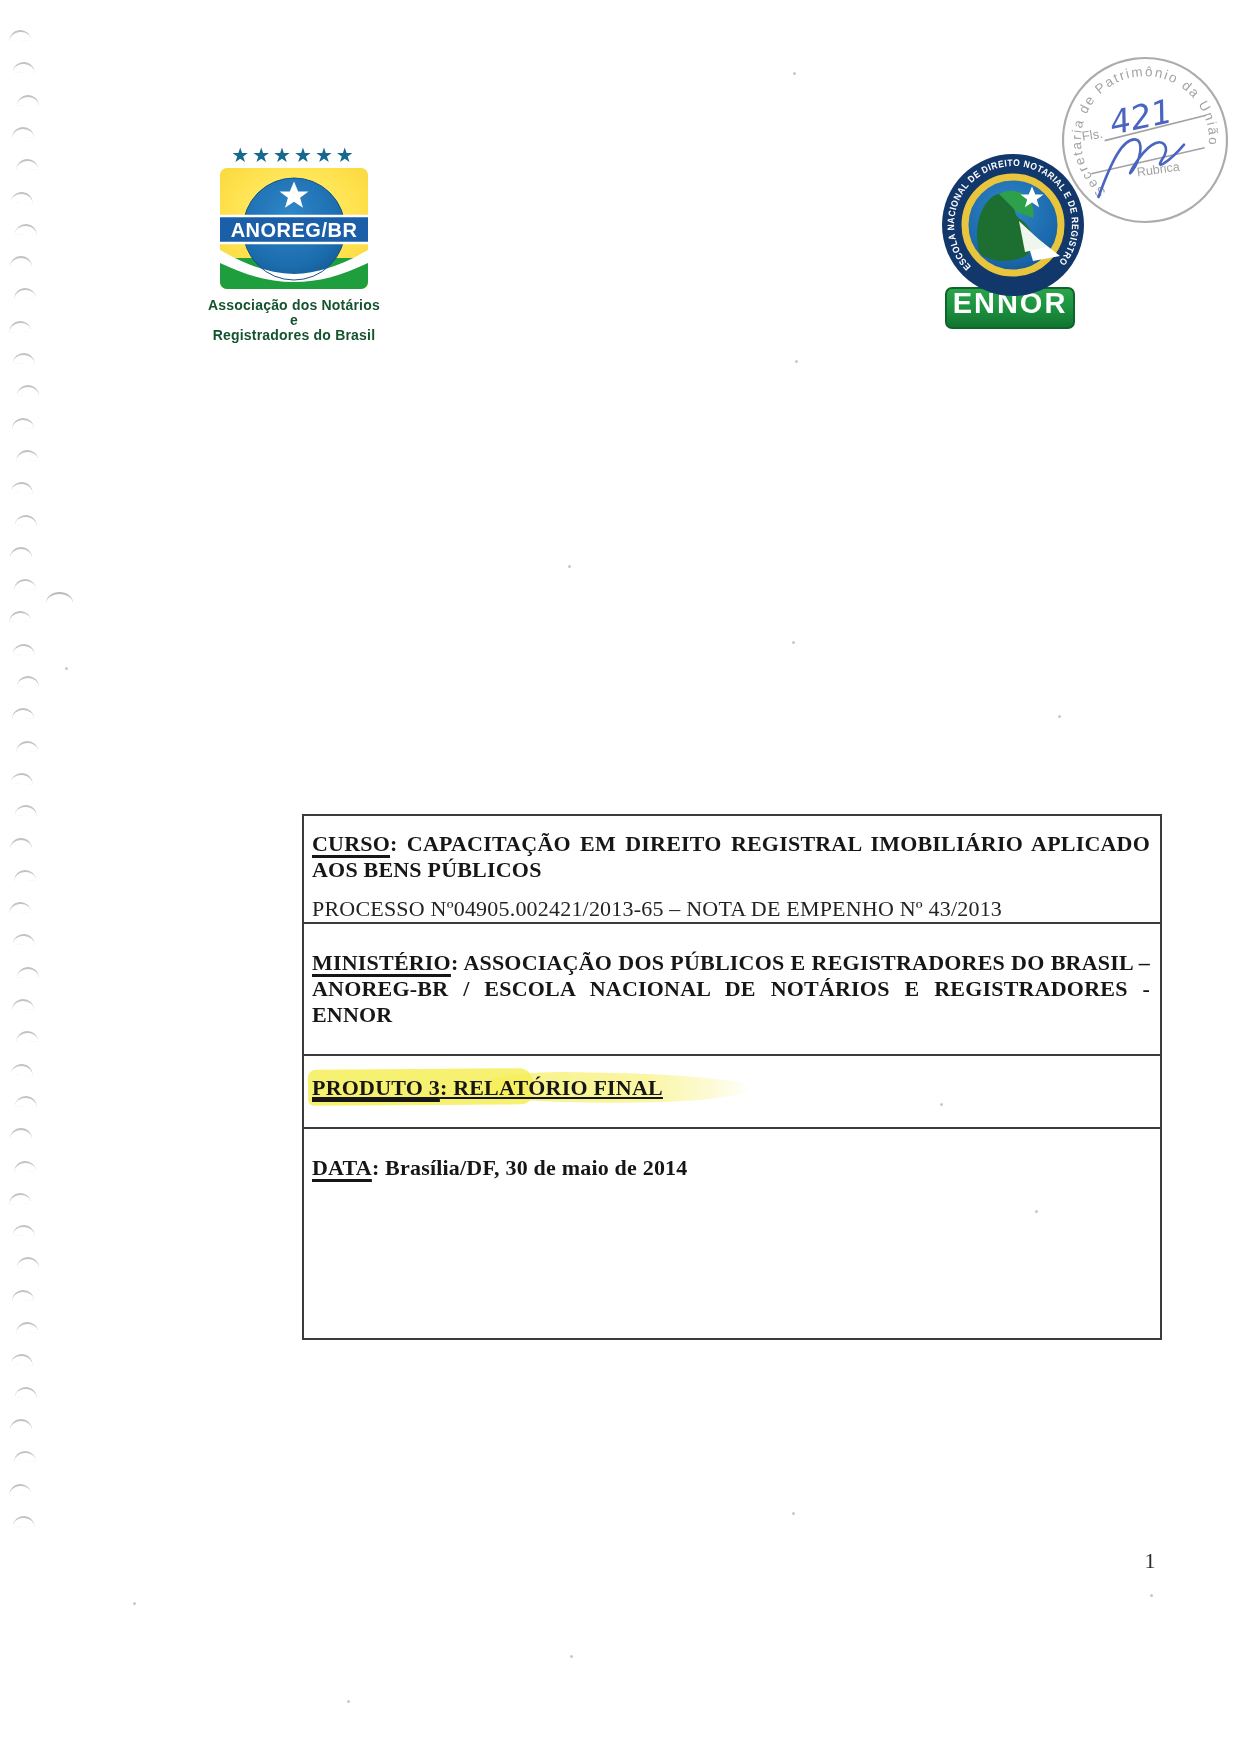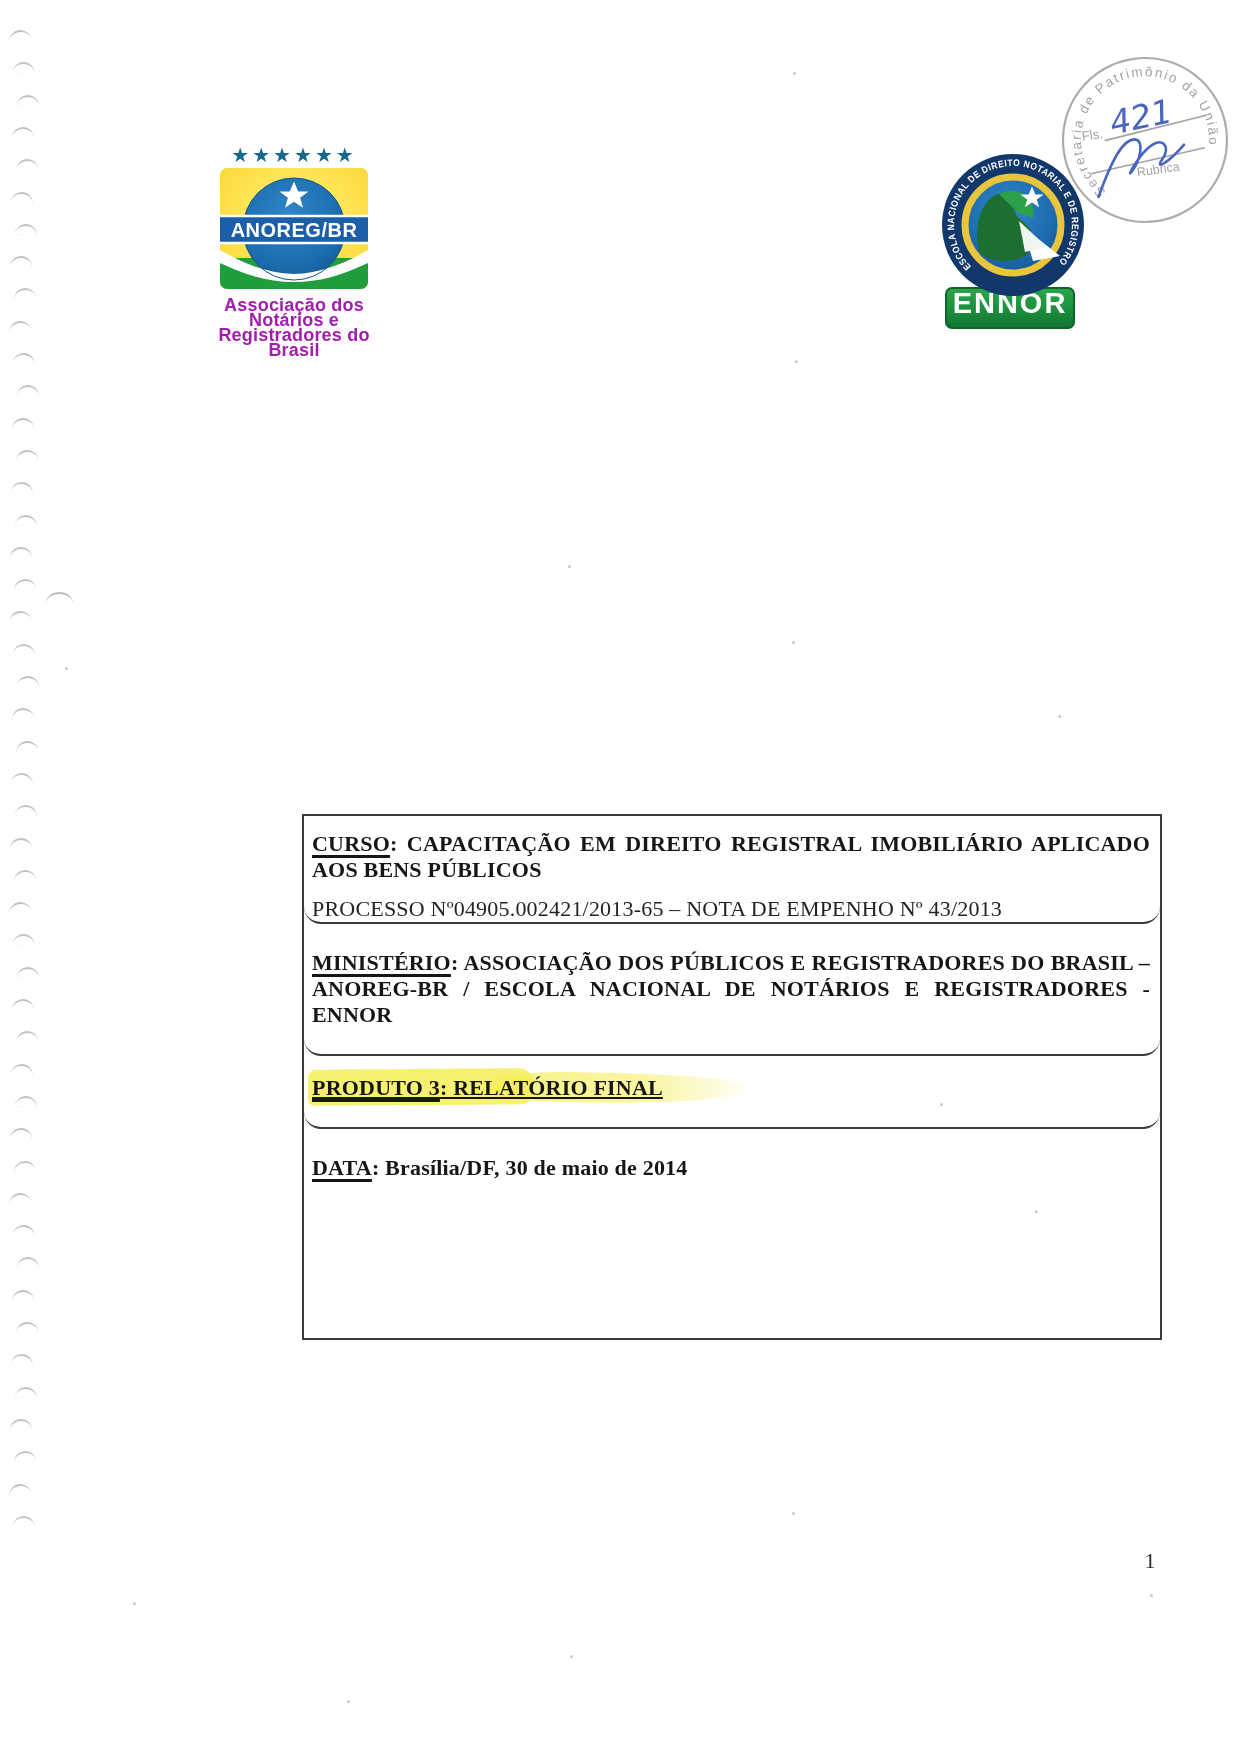--- a/index.html
+++ b/index.html
@@ -13,40 +13,40 @@
     border-radius:50% 50% 0 0 / 100% 100% 0 0;opacity:.8;}
   .arc.wide{width:27px;border-top-color:#a9a9ad;}
   .speck{position:absolute;width:3px;height:3px;border-radius:50%;
     background:#9a9a9a;opacity:.55;}
 
   
   .anoreg{position:absolute;left:208px;top:144px;width:172px;text-align:center;}
   .anoreg-stars{font-family:"DejaVu Sans",sans-serif;color:#17688e;
     font-size:20px;letter-spacing:3px;line-height:22px;margin-bottom:2px;}
   .anoreg-caption{margin-top:5px;font-family:"Liberation Sans",sans-serif;
-    font-weight:bold;font-size:18px;line-height:15px;color:#a21caf;
+    font-weight:bold;font-size:14px;line-height:15px;color:#14532d;
     letter-spacing:.2px;}
 
   
   .ennor-badge{position:absolute;left:941px;top:153px;}
   .ennor-banner{position:absolute;left:945px;top:287px;width:130px;height:42px;
     background:linear-gradient(180deg,#2aa449 0%,#1d9440 45%,#127531 100%);
     border:2px solid #0e652a;border-radius:7px;box-sizing:border-box;
     display:flex;align-items:flex-start;justify-content:center;}
   .ennor-banner span{font-family:"Liberation Sans",sans-serif;font-weight:bold;
     font-size:29px;color:#fff;letter-spacing:2px;line-height:1;}
 
   
   .stamp{position:absolute;left:1043px;top:38px;width:204px;height:204px;}
 
   
   .doc-table{position:absolute;left:302px;top:814px;width:860px;height:526px;
     border:2px solid #3b3b3b;box-sizing:border-box;color:#161616;}
   .row{position:relative;box-sizing:border-box;border-bottom:2px solid #3b3b3b;
-    padding:0 10px 0 8px;overflow:hidden;border-radius:17px;}
+    padding:0 10px 0 8px;overflow:hidden;}
   .row:last-child{border-bottom:none;}
   .row-curso{height:108px;}
   .row-realizacao{height:132px;}
   .row-publico{height:129px;}
   .row-produto{height:73px;text-decoration:underline;}
   .row-data{height:89px;}
   .rtext{margin:0;font-size:22px;font-weight:bold;line-height:26px;
     text-align:justify;letter-spacing:.2px;position:relative;z-index:1;}
   .row-curso .rtext{margin-top:15px;}
   .row-realizacao .rtext,.row-publico .rtext,.row-data .rtext{margin-top:26px;}

